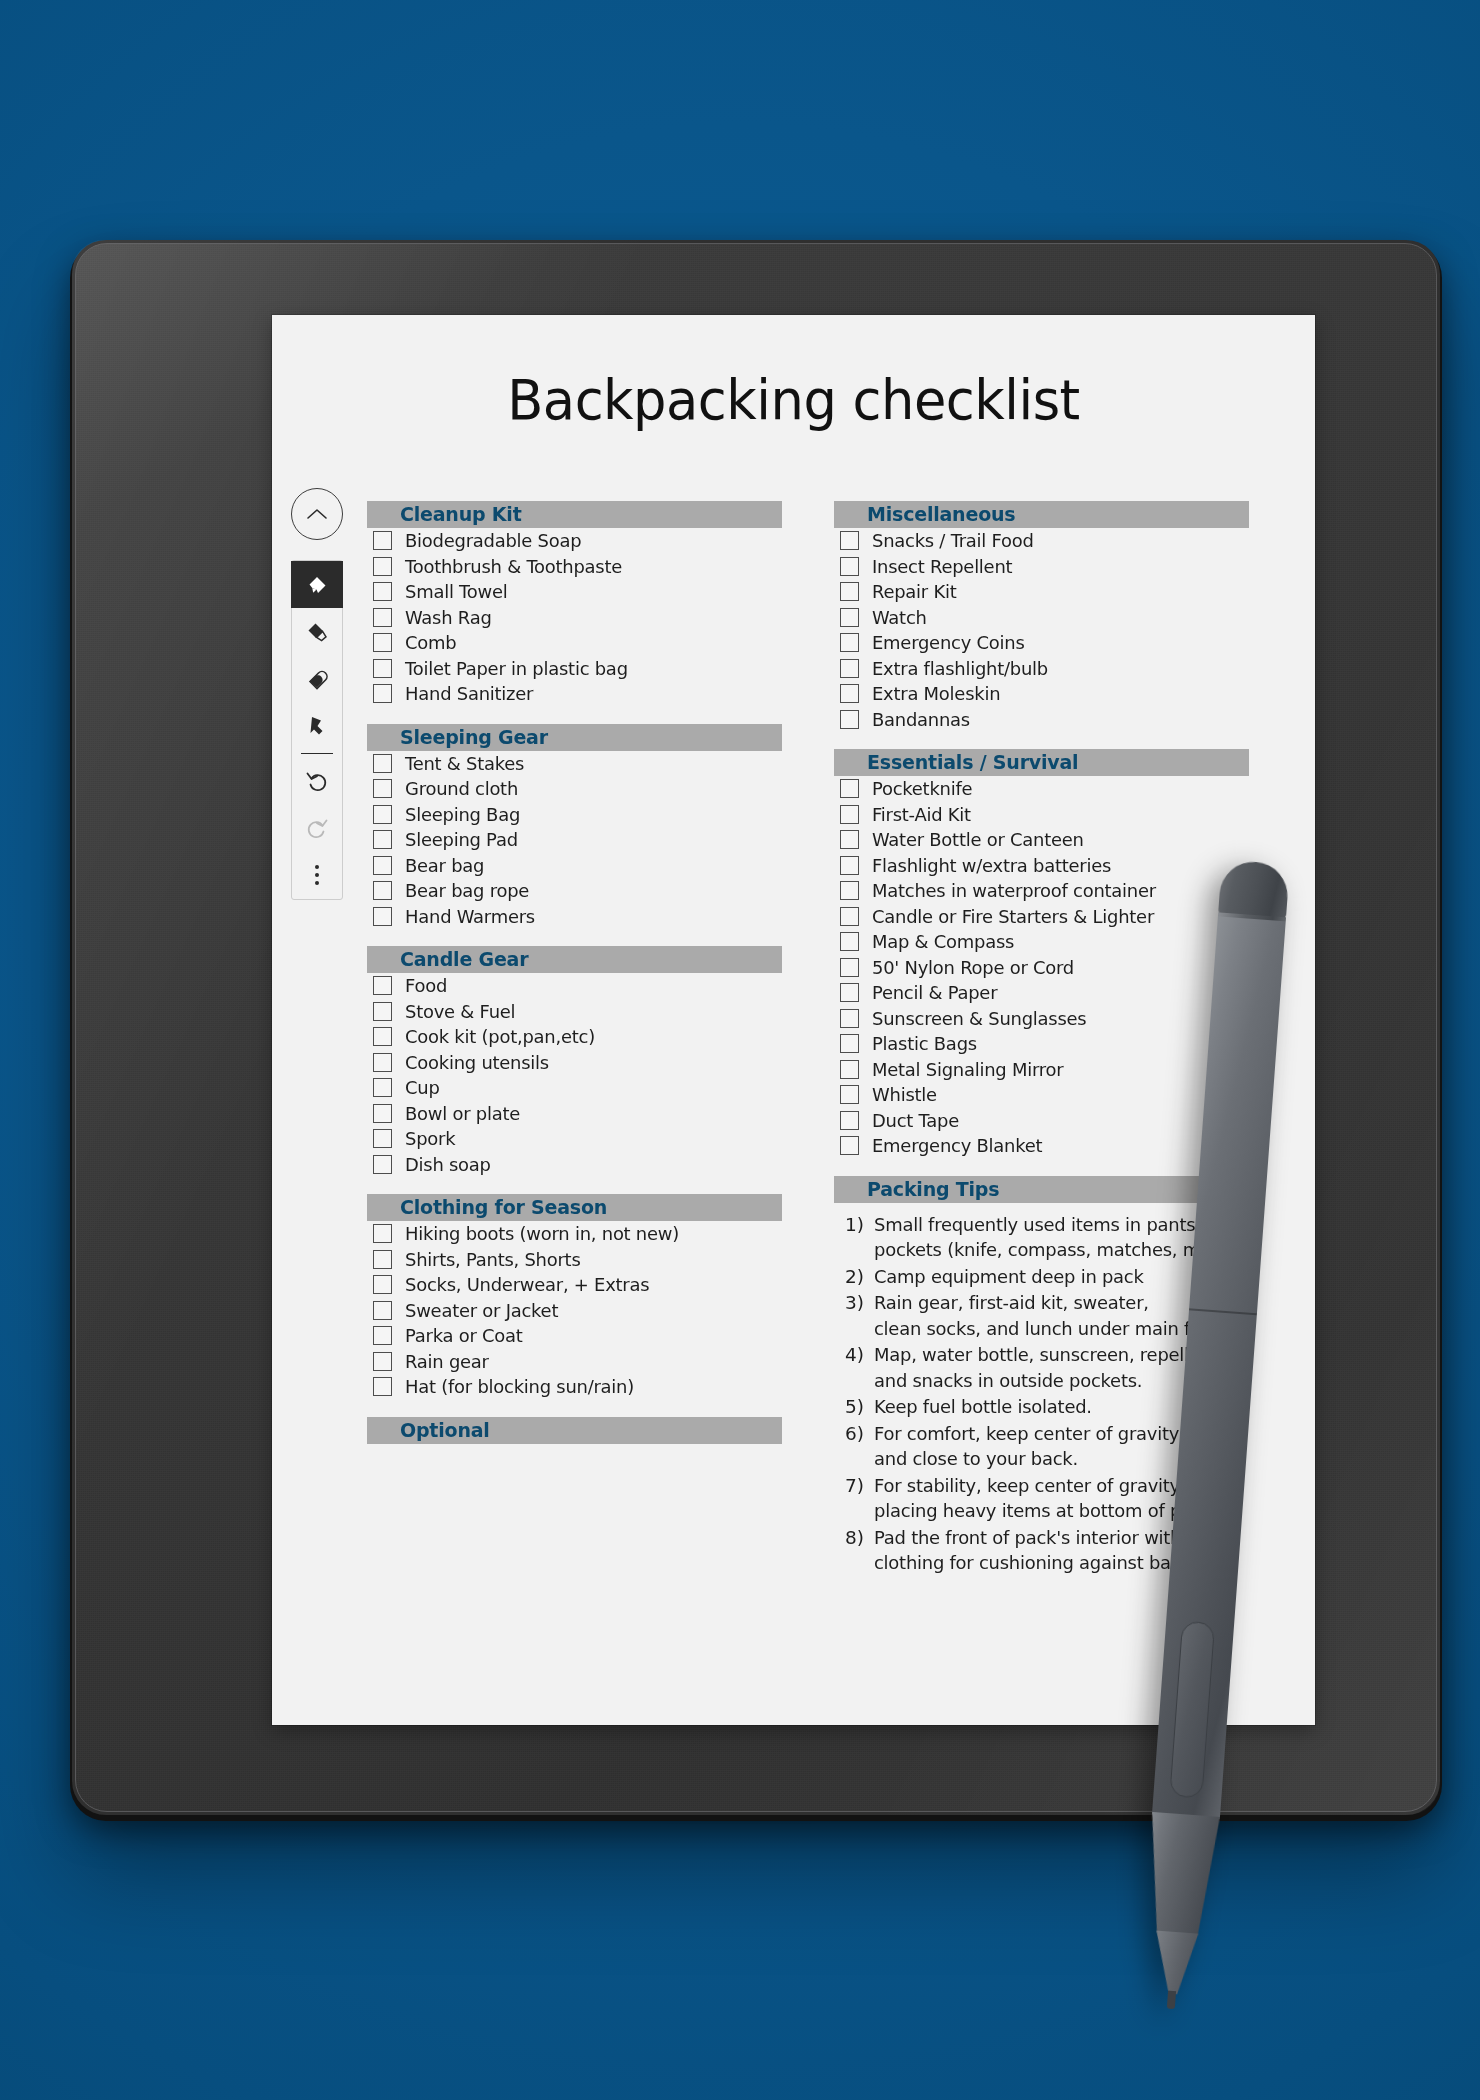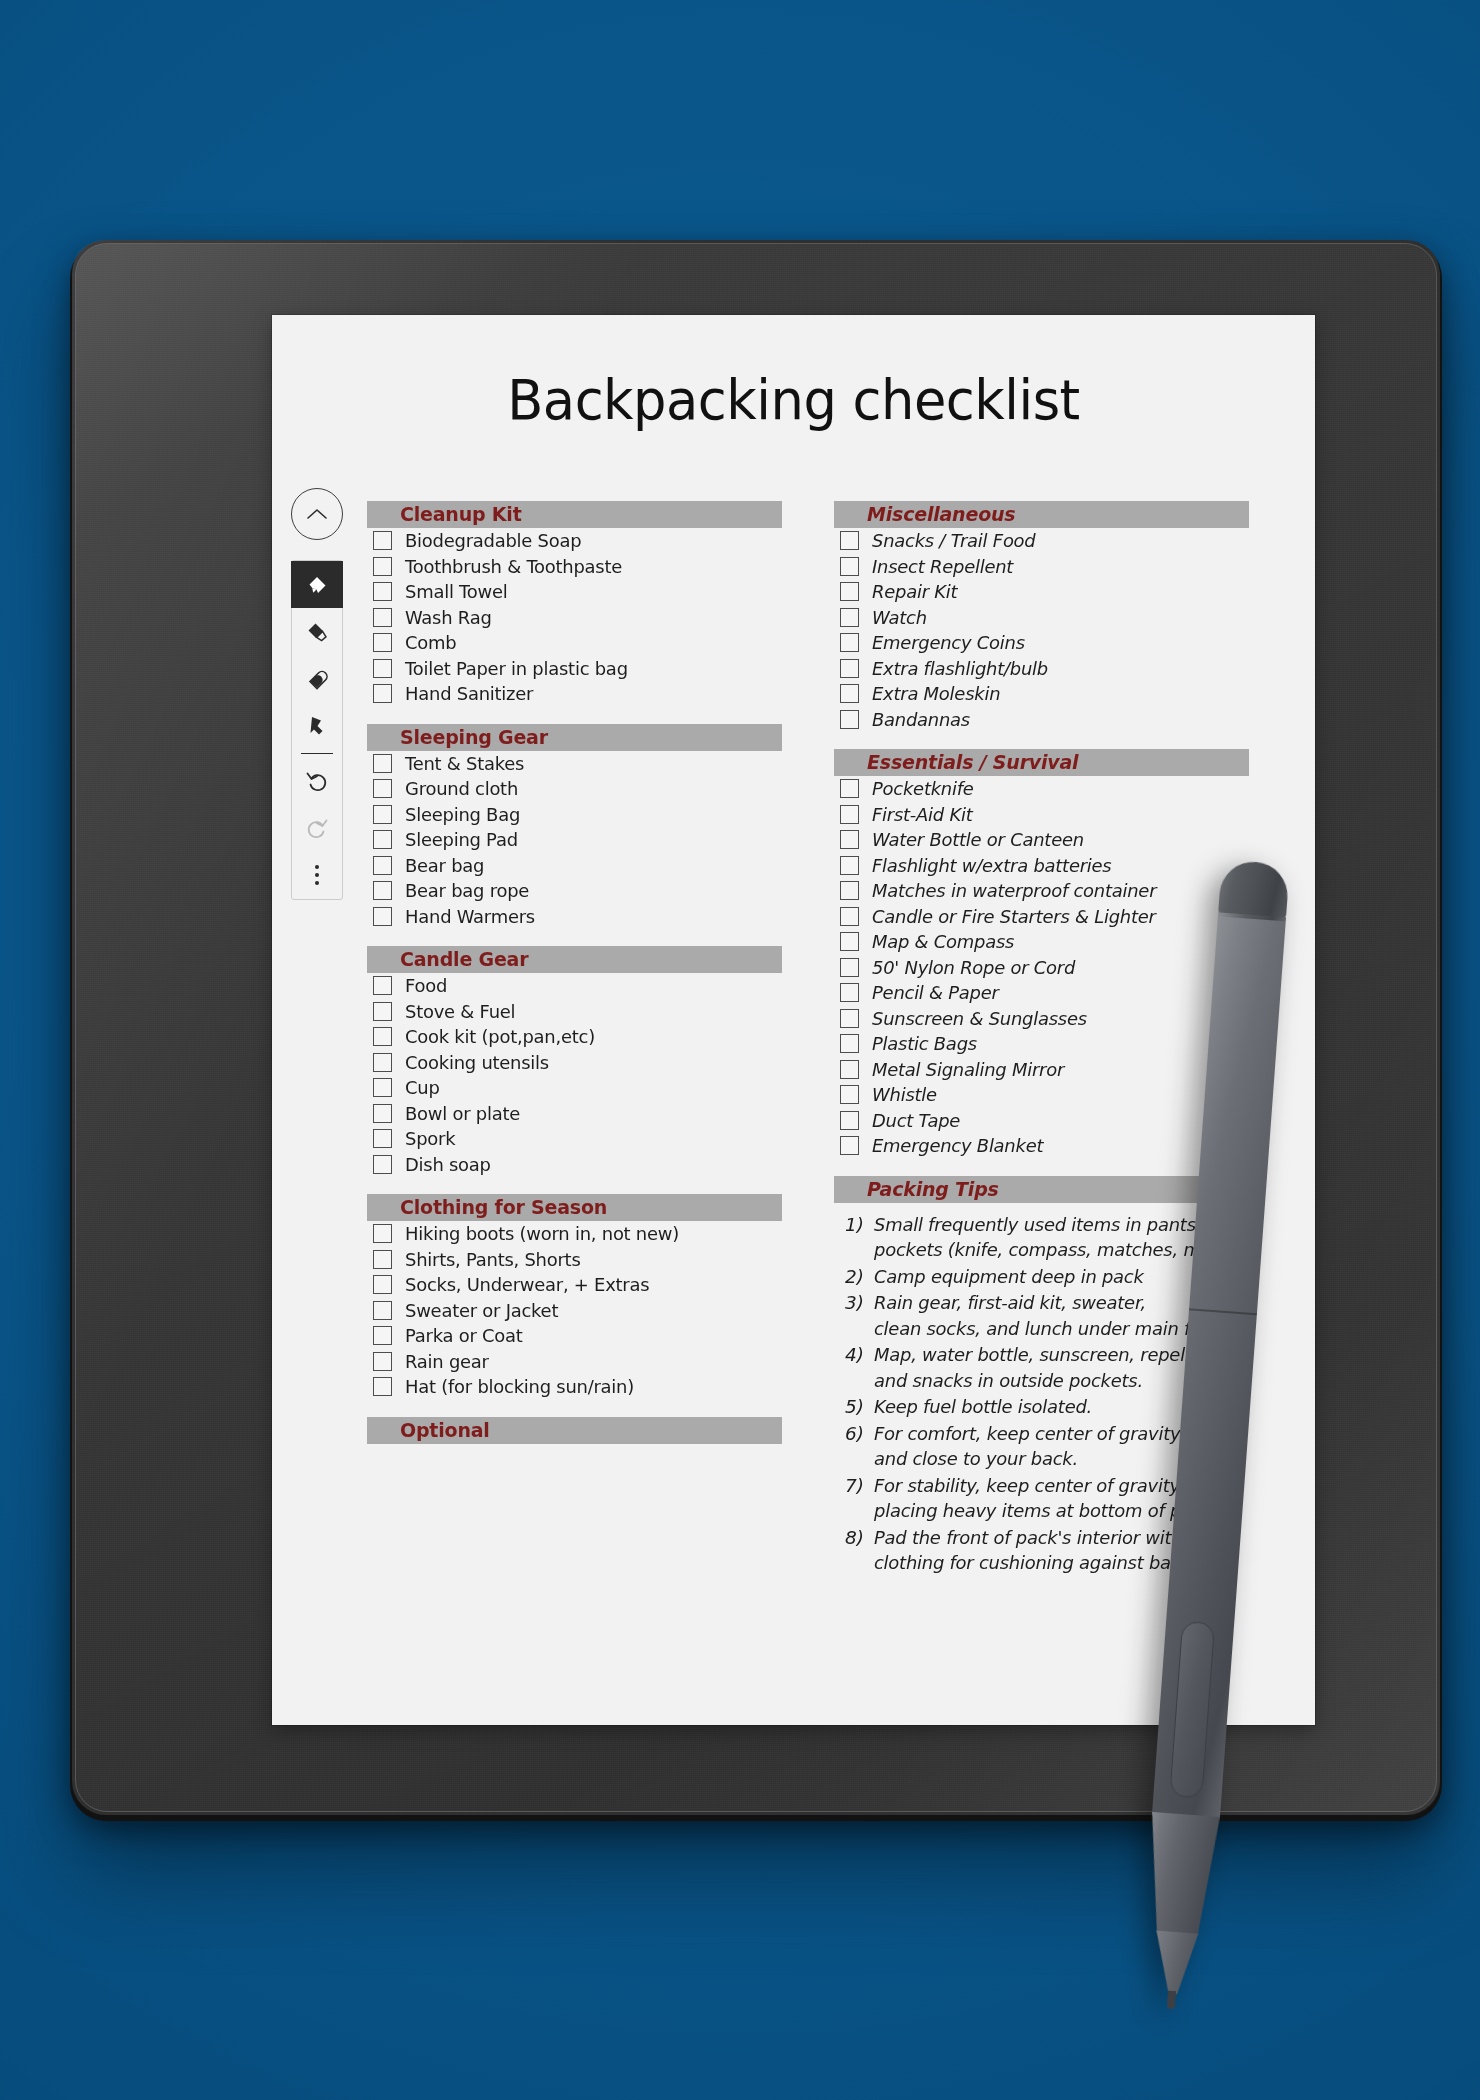--- a/index.html
+++ b/index.html
@@ -92,32 +92,32 @@
   
   #columns {
     position: absolute;
     left: 0;
     top: 186px;
     width: 100%;
     height: 1200px;
   }
   .column { position: absolute; top: 0; }
   #col-left  { left: 95px;  width: 415px; }
-  #col-right { left: 562px; width: 415px; font-style: italic; }
+  #col-right { left: 562px; width: 415px; }
 
   .section { margin-bottom: 17px; }
 
   .section-header {
     background: #aaaaaa;
     height: 27px;
     line-height: 27px;
     padding-left: 33px;
     font-size: 19px;
     font-weight: 700;
-    color: #7f1d1d;
+    color: #0c4a6e;
     font-family: "DejaVu Sans", sans-serif;
     letter-spacing: -.2px;
   }
 
   .items { }
 
   .check-row {
     display: flex;
     align-items: center;
     height: 25.5px;

